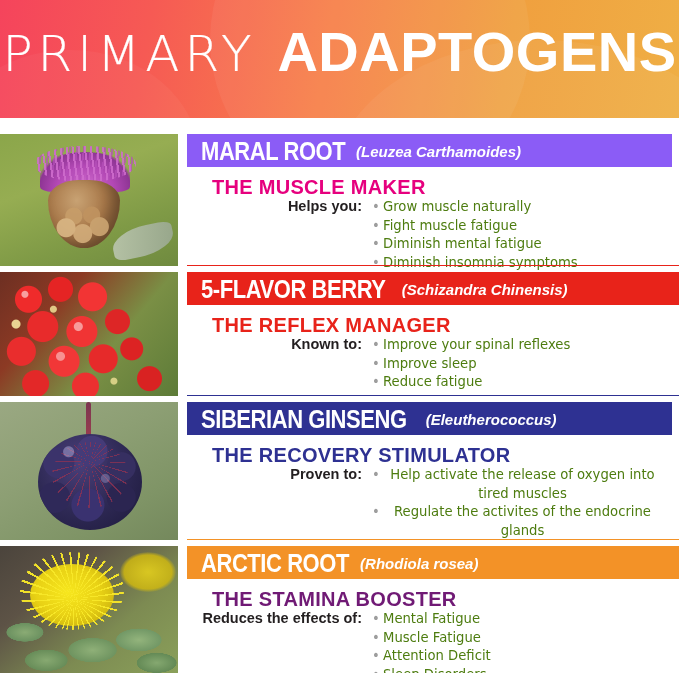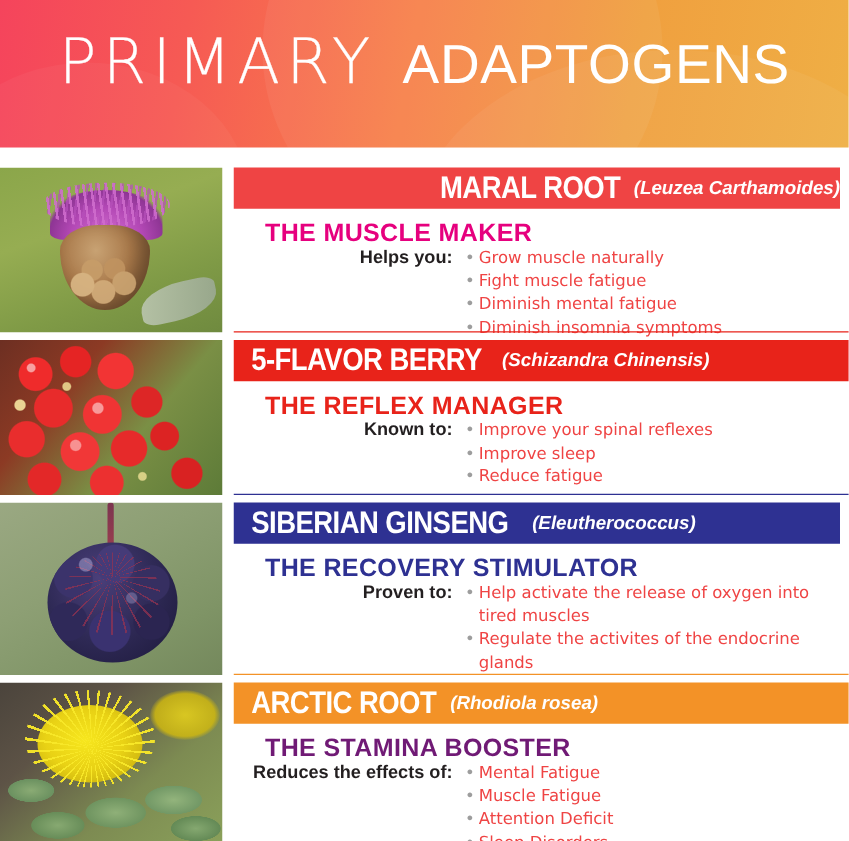--- a/index.html
+++ b/index.html
@@ -56,22 +56,22 @@
     line-height: 1;
   }
   .ht-light {
     font-size: 50px;
     font-weight: 300;
     letter-spacing: 5px;
     font-family: "DejaVu Sans", sans-serif;
     -webkit-text-stroke: 0.2px #fff;
   }
   .ht-bold {
-    font-size: 44px;
-    font-weight: normal;
+    font-size: 56px;
+    font-weight: bold;
     letter-spacing: 0.5px;
     font-family: "Liberation Sans", sans-serif;
   }
 
   
   .row {
     position: absolute;
     left: 0;
     width: 679px;
   }
@@ -141,27 +141,27 @@
     position: absolute;
     left: 185px;
     width: 300px;
     margin: 0;
     padding: 0;
     list-style: none;
   }
   .bullets li {
     font-family: "DejaVu Sans", sans-serif;
     font-size: 13.2px;
-    color: #ef4444;
+    color: #4d7c0f;
     line-height: 18.5px;
     padding-left: 11px;
     position: relative;
     white-space: nowrap;
   }
-  .bullets li.wrap { white-space: normal; }
+  .bullets li.wrap { white-space: normal; text-align: center; }
   .bullets li::before {
     content: "\2022";
     position: absolute;
     left: 0;
     top: 0;
     color: #9d9d9d;
   }
   .divider {
     position: absolute;
     left: 187px;
@@ -299,21 +299,21 @@
 </div>
 
 <div class="row" style="top:134px;height:132px;">
   <div class="thumb" style="height:132px;">
     <div class="photo p1">
       <div class="tuft"></div>
       <div class="bulb"></div>
       <div class="leaf"></div>
     </div>
   </div>
-  <div class="banner" style="background:#ef4444;width:485px;text-align:right;">
+  <div class="banner" style="background:#8b5cf6;width:485px;">
     <span class="name">MARAL ROOT</span><span class="latin">(Leuzea Carthamoides)</span>
   </div>
   <div class="tagline" style="top:42px;color:#E6007E;">THE MUSCLE MAKER</div>
   <div class="content" style="top:64px;">
     <div class="lead" style="top:0;left:0;">Helps you:</div>
     <ul class="bullets" style="top:0;">
       <li>Grow muscle naturally</li>
       <li>Fight muscle fatigue</li>
       <li>Diminish mental fatigue</li>
       <li>Diminish insomnia symptoms</li>

